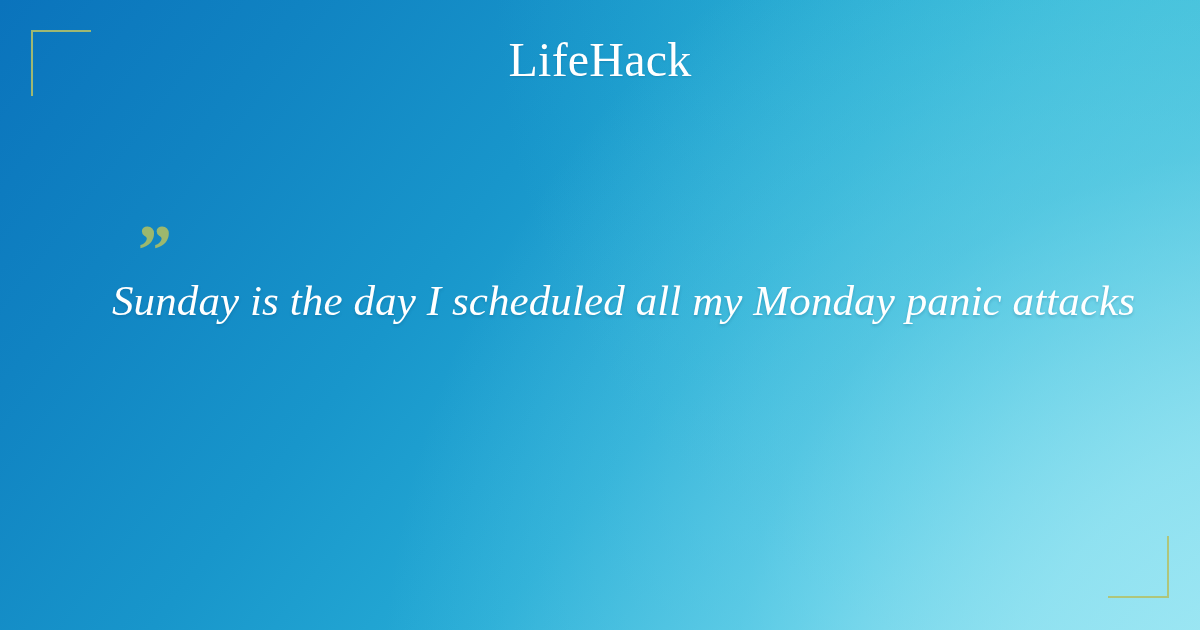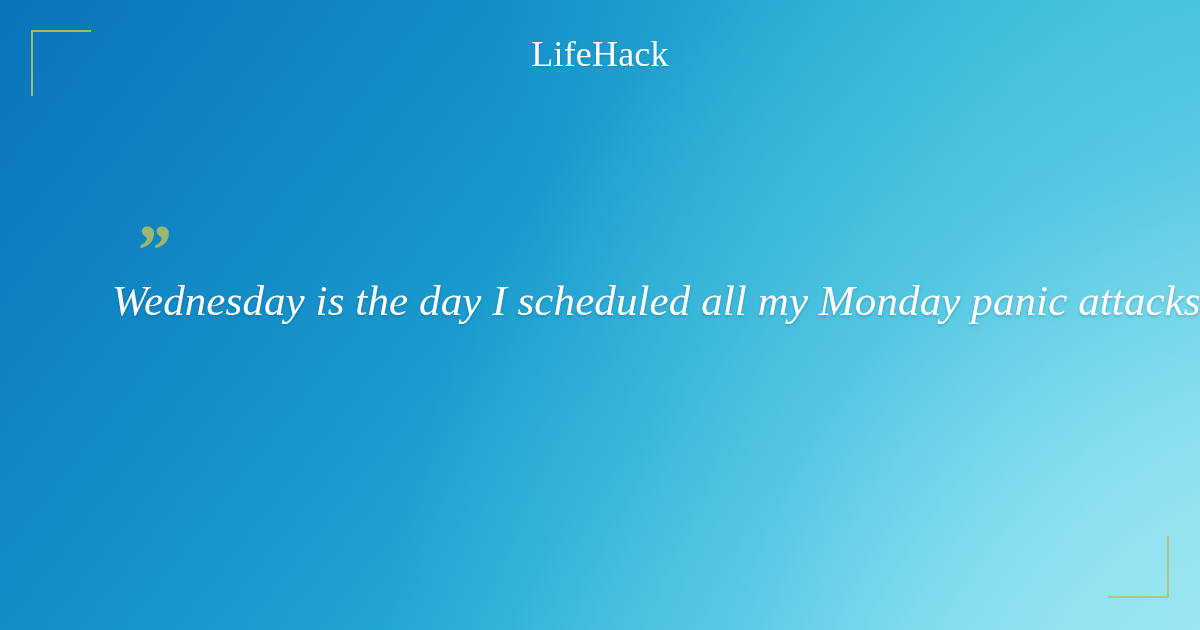--- a/index.html
+++ b/index.html
@@ -48,21 +48,21 @@
   }
 
   
   .brand {
     position: absolute;
     top: 36px;
     left: 0;
     width: 1200px;
     text-align: center;
     font-family: "Liberation Serif", "DejaVu Serif", serif;
-    font-size: 36px;
+    font-size: 48px;
     line-height: 1;
     font-weight: 400;
     letter-spacing: 0.2px;
     color: #FFFFFF;
     text-shadow: 0 1px 2px rgba(0,60,95,0.18);
     white-space: nowrap;
   }
 
   
   .quote-block {
@@ -100,18 +100,18 @@
 <body>
 
 <div class="card">
 
   <div class="corner corner-tl"></div>
 
   <div class="brand">LifeHack</div>
 
   <div class="quote-block">
     <div class="quote-mark">”</div>
-    <div class="quote-text">Wednesday is the day I scheduled all my Monday panic attacks</div>
+    <div class="quote-text">Sunday is the day I scheduled all my Monday panic attacks</div>
   </div>
 
   <div class="corner corner-br"></div>
 
 </div>
 
 </body></html>

